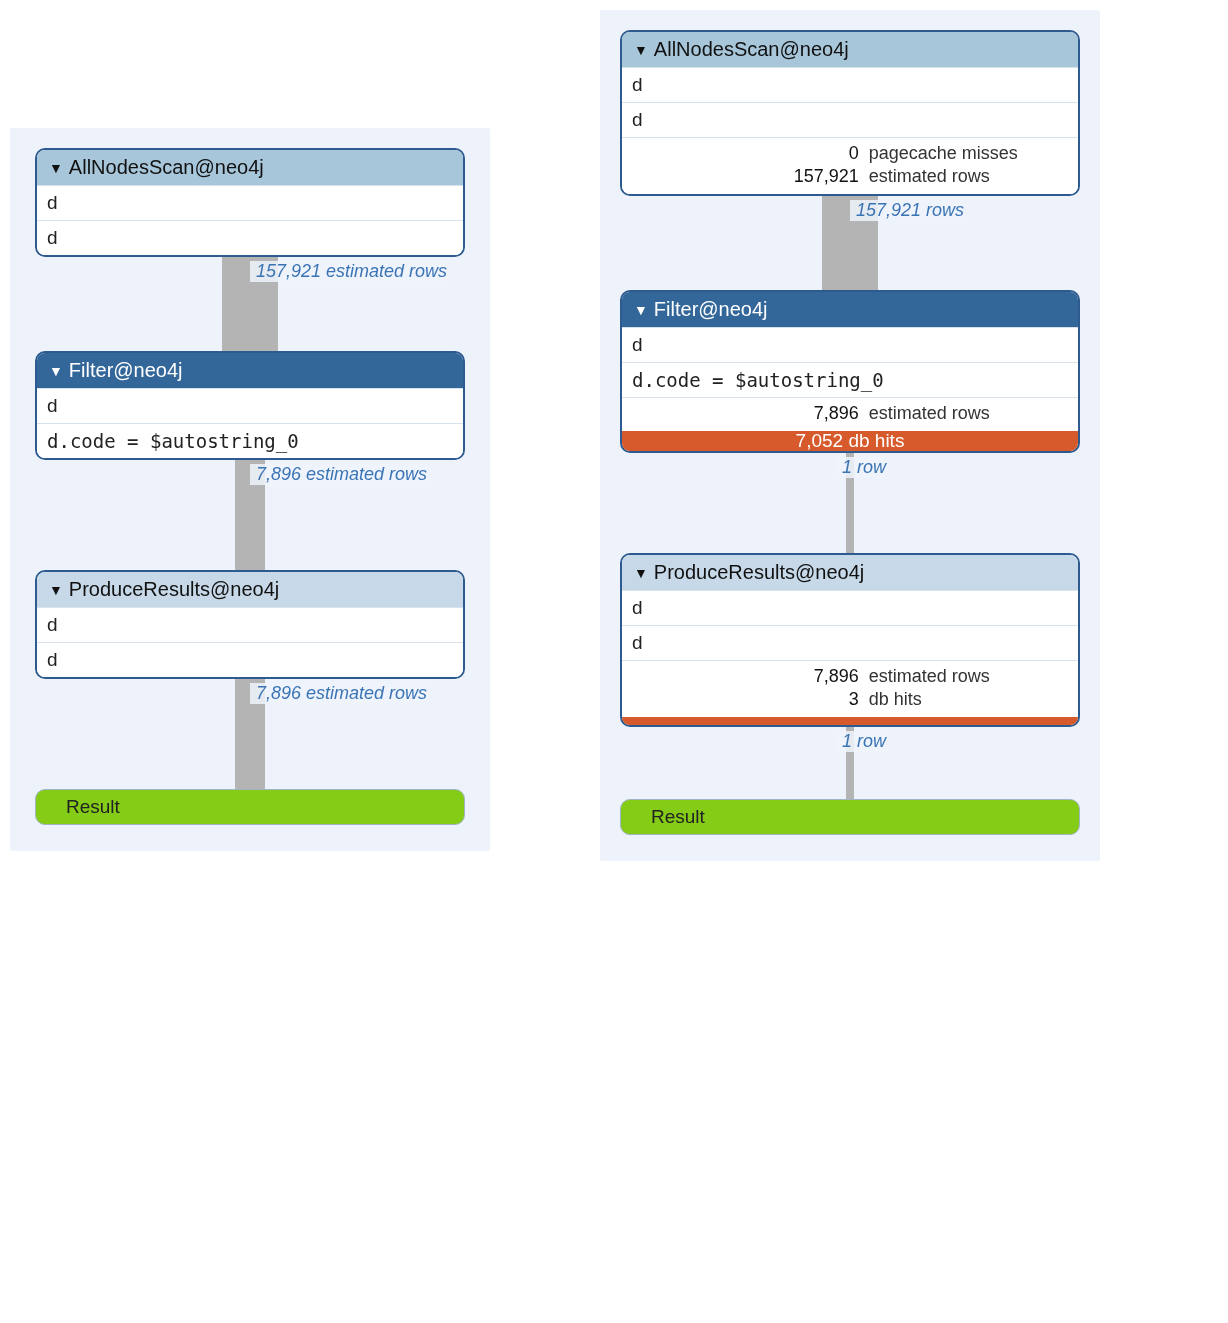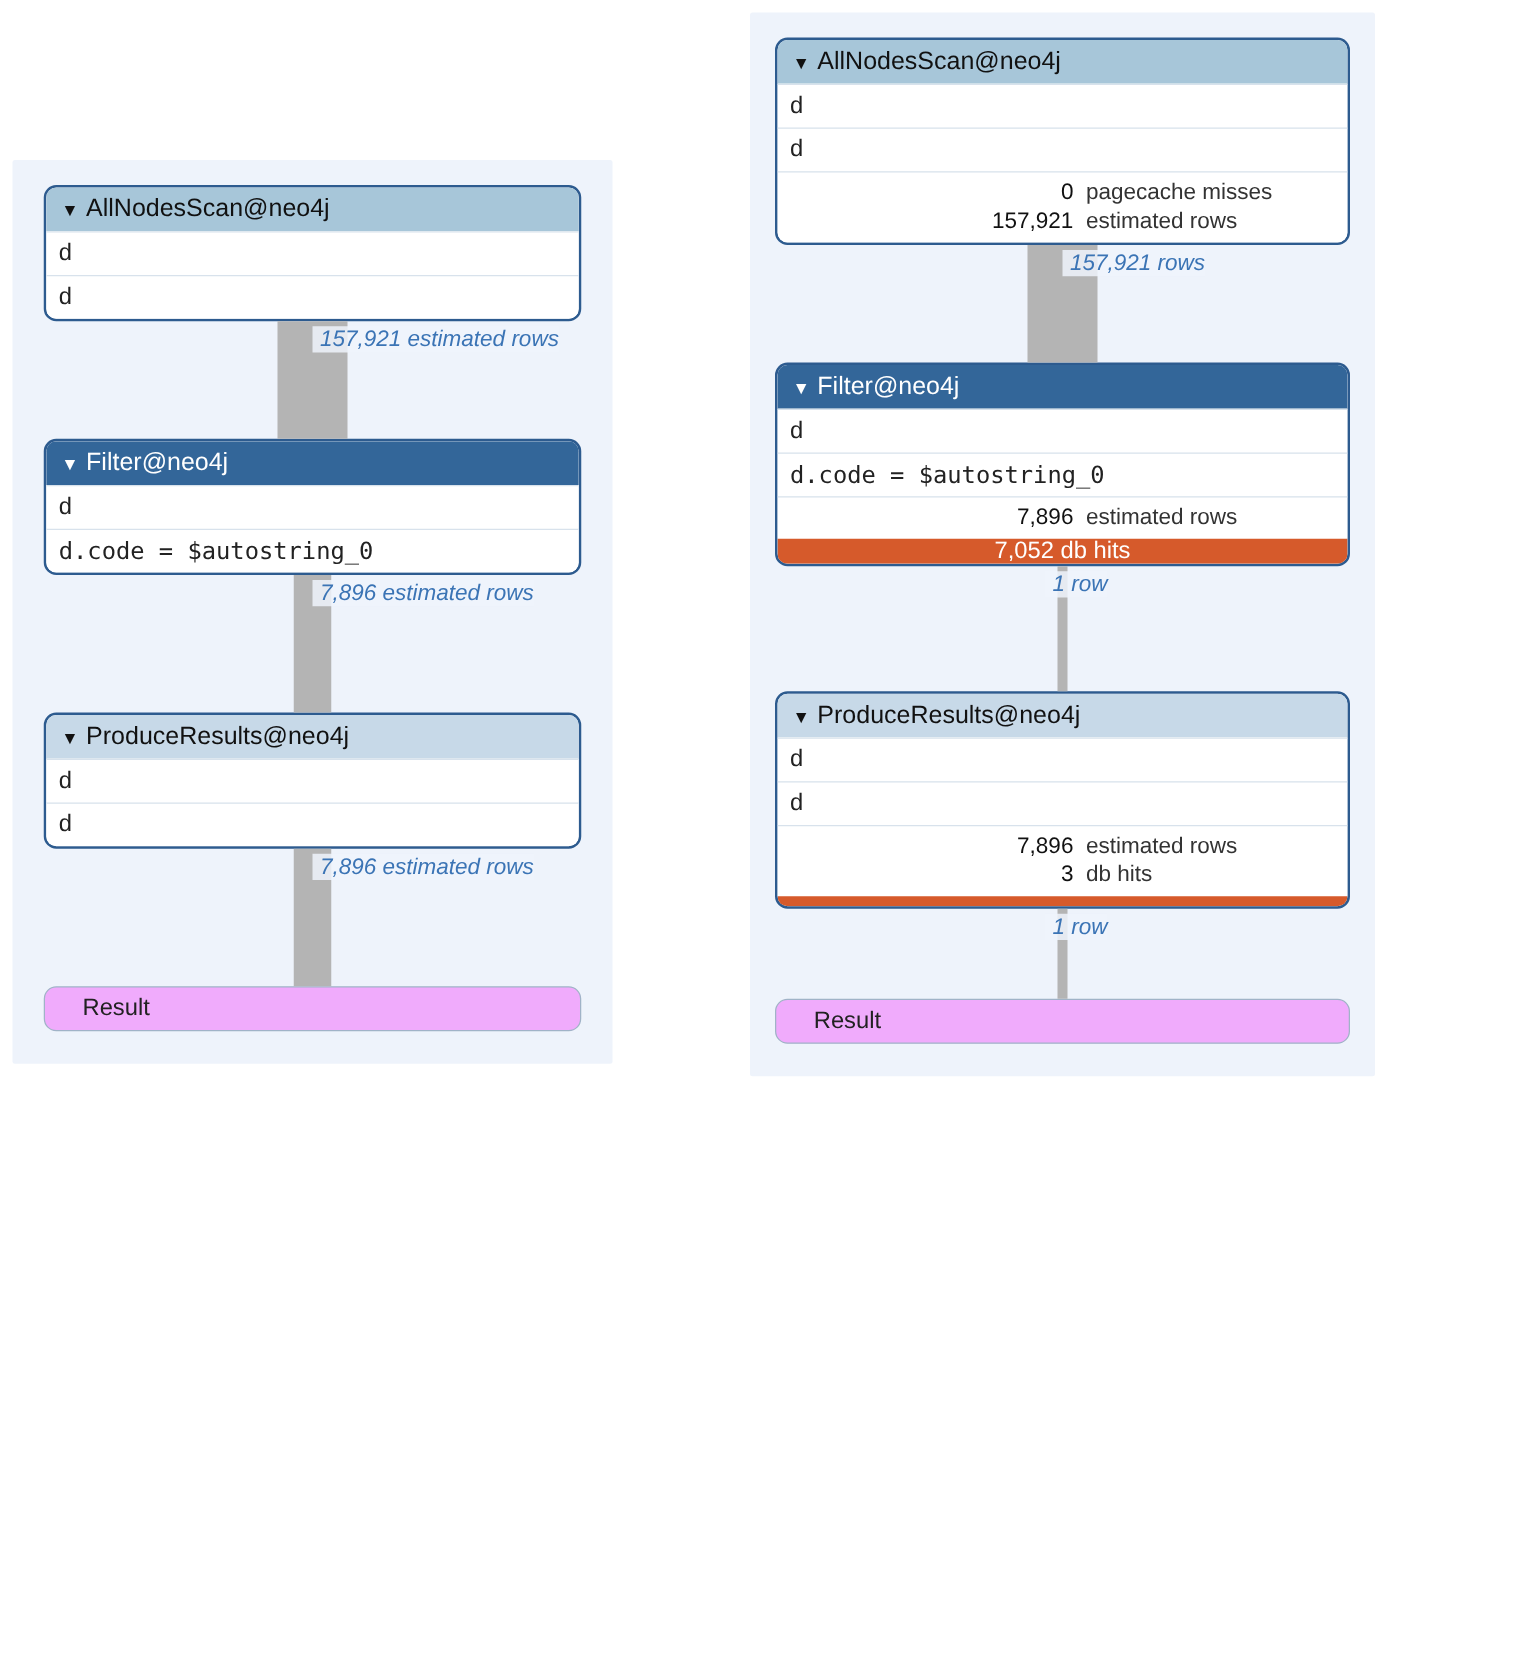--- a/index.html
+++ b/index.html
@@ -103,21 +103,21 @@
     left: 50%;
     white-space: nowrap;
     color: #3b74b5;
     font-size: 18px;
     padding-left: 6px;
     background: rgba(238,243,251,0.85);
     font-style: italic;
   }
   .result {
     width: 430px;
-    background: #f0abfc;
+    background: #84cc16;
     border: 1px solid #a0b3c7;
     border-radius: 10px;
     padding: 6px 30px;
     font-size: 19px;
     color: #222;
     margin-top: 0;
   }
   .right-panel .result { width: 460px; }
 </style>
 </head>

